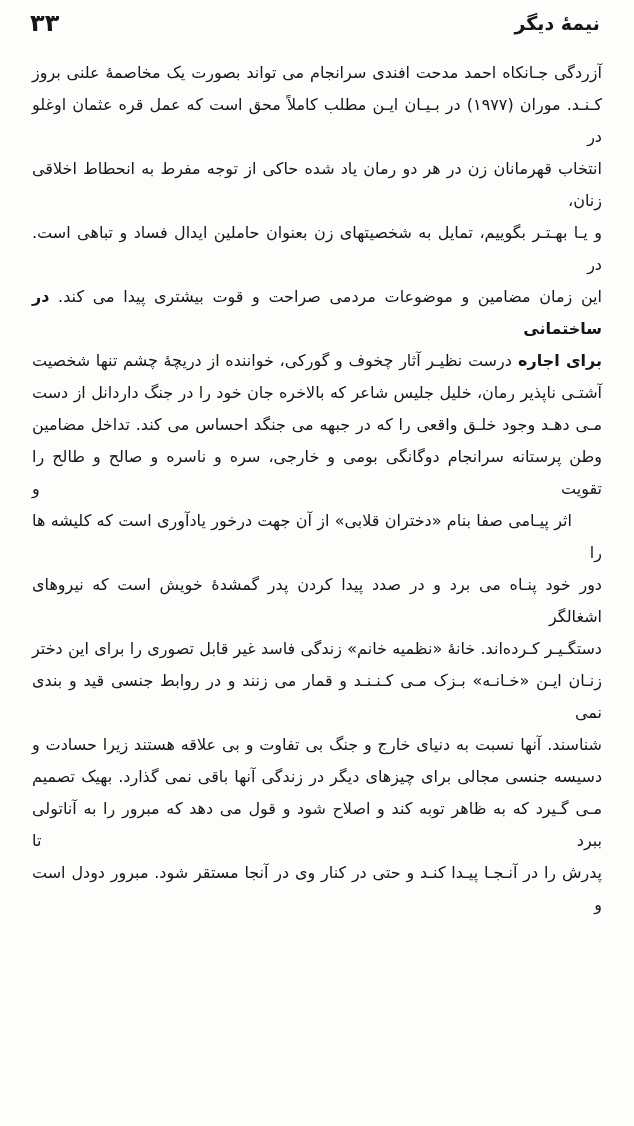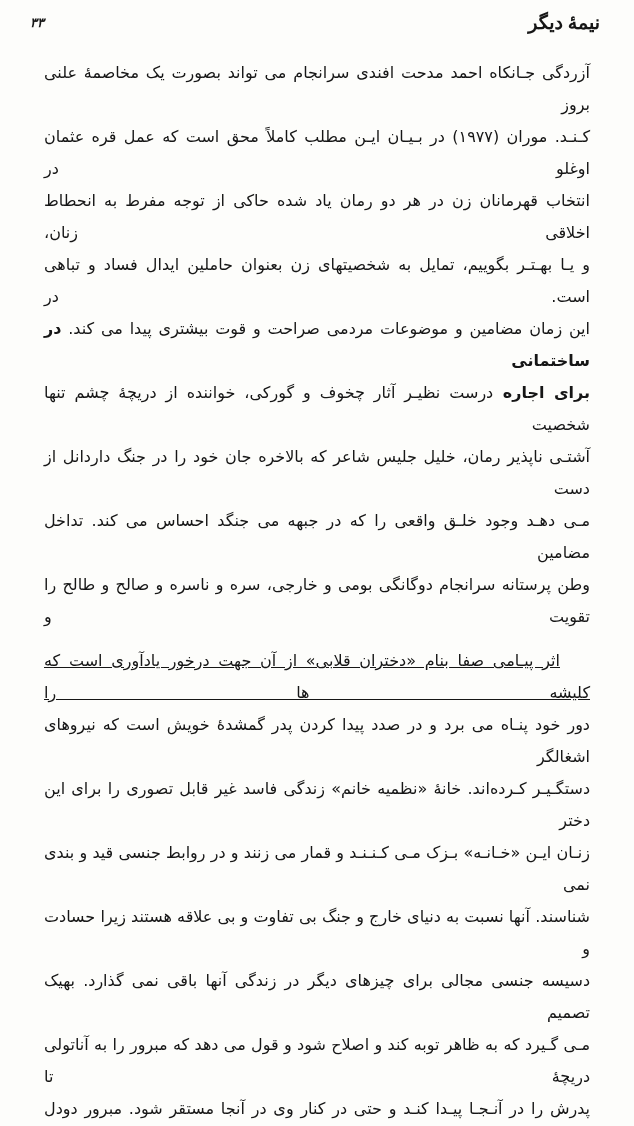--- a/index.html
+++ b/index.html
@@ -22,46 +22,44 @@
     direction: rtl;
     display: flex;
     justify-content: space-between;
     align-items: flex-start;
     padding: 10px 34px 0 30px;
   }
   .running-title {
     font-weight: bold;
     font-size: 19px;
     line-height: 26px;
-    font-family: Liberation Serif, serif;
   }
   .page-number {
     font-weight: bold;
-    font-size: 13px;
+    font-size: 24px;
     line-height: 26px;
     letter-spacing: 3px;
-    font-style: italic;
   }
   .body-text {
     direction: rtl;
     margin-top: 21px;
     padding: 0 32px;
     font-size: 16px;
     line-height: 32px;
     text-align: justify;
   }
-  .paragraph { margin: 12px; }
+  .paragraph { margin: 0; }
   .line {
     text-align: justify;
     text-align-last: justify;
     text-justify: inter-word;
     min-height: 32px;
   }
   .line.last { text-align-last: right; }
-  .line.indent { text-indent: 30px; text-decoration: underline; }
+  .line.indent { text-indent: 30px; }
   .bold { font-weight: bold; }
 </style>
 </head>
 <body>
 
 <div class="page" style="background: rgb(253, 253, 251); color: rgb(22, 22, 22);">
   <div class="header-row">
     <div class="running-title">نیمۀ دیگر</div>
     <div class="page-number">۳۳</div>
   </div>
@@ -77,17 +75,17 @@
         <div class="line"><span class="">مـی دهـد وجود خلـق واقعی را که در جبهه می جنگد احساس می کند. تداخل مضامین</span></div>
         <div class="line"><span class="">وطن پرستانه سرانجام دوگانگی بومی و خارجی، سره و ناسره و صالح و طالح را تقویت و</span></div>
       </div>
       <div class="paragraph">
         <div class="line indent"><span class="">اثر پیـامی صفا بنام «دختران قلابی» از آن جهت درخور یادآوری است که کلیشه ها را</span></div>
         <div class="line"><span class="">دور خود پنـاه می برد و در صدد پیدا کردن پدر گمشدۀ خویش است که نیروهای اشغالگر</span></div>
         <div class="line"><span class="">دستگـیـر کـرده‌اند. خانۀ «نظمیه خانم» زندگی فاسد غیر قابل تصوری را برای این دختر</span></div>
         <div class="line"><span class="">زنـان ایـن «خـانـه» بـزک مـی کـنـنـد و قمار می زنند و در روابط جنسی قید و بندی نمی</span></div>
         <div class="line"><span class="">شناسند. آنها نسبت به دنیای خارج و جنگ بی تفاوت و بی علاقه هستند زیرا حسادت و</span></div>
         <div class="line"><span class="">دسیسه جنسی مجالی برای چیزهای دیگر در زندگی آنها باقی نمی گذارد. بهیک تصمیم</span></div>
-        <div class="line"><span class="">مـی گـیرد که به ظاهر توبه کند و اصلاح شود و قول می دهد که مبرور را به آناتولی دریچۀ تا</span></div>
+        <div class="line"><span class="">مـی گـیرد که به ظاهر توبه کند و اصلاح شود و قول می دهد که مبرور را به آناتولی ببرد تا</span></div>
         <div class="line"><span class="">پدرش را در آنـجـا پیـدا کنـد و حتی در کنار وی در آنجا مستقر شود. مبرور دودل است و</span></div>
       </div>
     </div>
 </div>
 
 </body></html>

